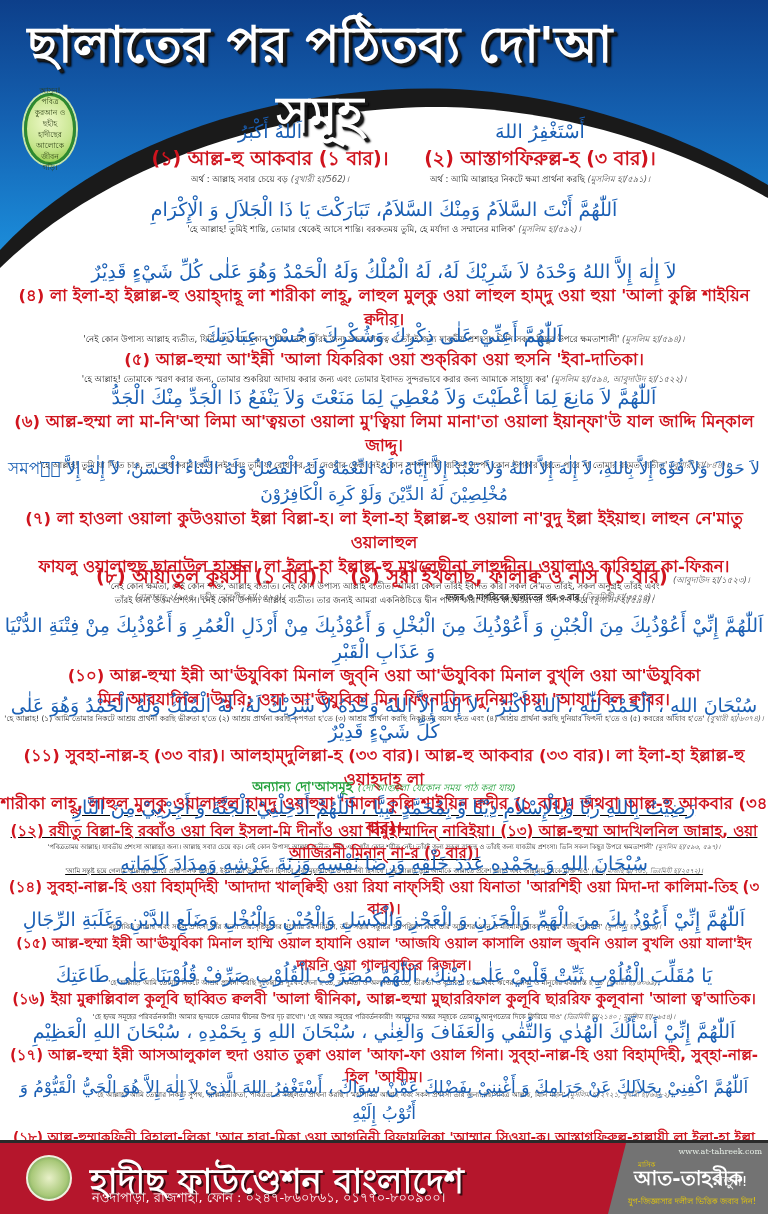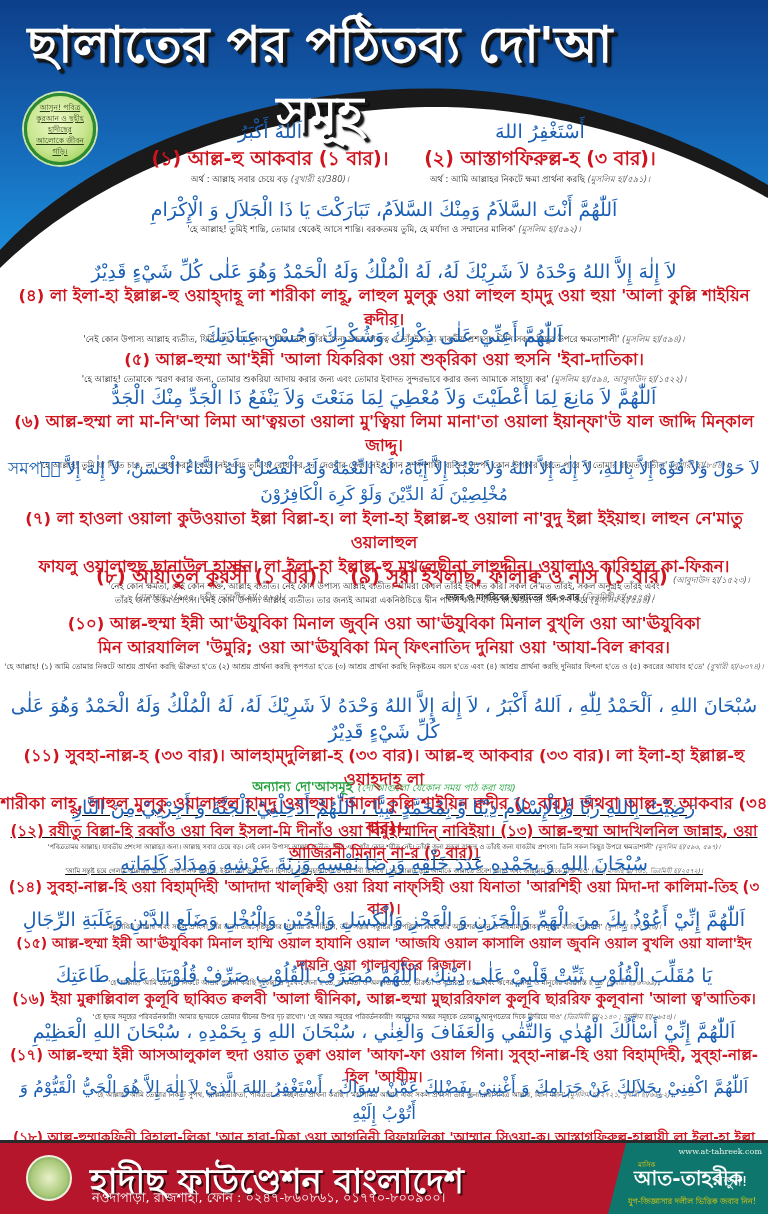--- a/index.html
+++ b/index.html
@@ -14,46 +14,46 @@
   .hdr-arc {
     position: absolute; left: 0; top: 0; width: 768px; height: 330px;
   }
   .title {
     position: absolute; left: 0; top: 10px; width: 640px; text-align: center;
     color: #fff; font-weight: bold; font-size: 50px; line-height: 70px;
     text-shadow: 3px 3px 0 #1a1a1a, 4px 4px 2px #000;
     font-family: "DejaVu Sans", sans-serif; letter-spacing: 0px;
   }
   .badge {
-    position: absolute; left: 24px; top: 93px; width: 72px; height: 72px; border-radius: 50%;
+    position: absolute; left: 24px; top: 93px; width: 52px; height: 72px; border-radius: 50%;
     background: radial-gradient(circle at 45% 40%, #eef8c8 0%, #c8e690 55%, #8cc63e 100%);
     border: 3px solid #2e8a2e; box-shadow: 0 0 0 2px #c9e7a8;
     display: flex; align-items: center; justify-content: center; text-align: center;
-    font-size: 7.5px; line-height: 11px; color: #2a3d12; padding: 6px; text-decoration: underline;
+    font-size: 7.5px; line-height: 11px; color: #2a3d12; padding: 6px;
   }
 
   .content { position: absolute; left: 0; top: 0; width: 768px; }
   .blk { position: absolute; left: 0; width: 768px; text-align: center; }
   .ar { color: #1a5fb4; font-family: "DejaVu Serif", serif; font-size: 19px; line-height: 26px; direction: rtl; }
   .ar.sm { font-size: 17px; }
   .bn { color: #d0141e; font-weight: bold; font-size: 16.5px; line-height: 24px; }
   .bn.lg { font-size: 19px; line-height: 28px; }
   .bn.md { font-size: 15px; line-height: 22px; }
   .mean { color: #222; font-size: 8.5px; line-height: 14px; }
   .mean i, .src { font-style: italic; color: #555; }
   .green { color: #22a03a; font-size: 13px; font-weight: bold; }
   .green i { font-weight: normal; font-size: 9.5px; }
 
   
   .footer {
     position: absolute; left: 0; top: 1140px; width: 768px; height: 74px; background: #b5162c;
     border-top: 3px solid #2a2a2a;
   }
   .foot-green {
-    position: absolute; right: 0; top: 0; width: 160px; height: 71px; background: #0f766e;
+    position: absolute; right: 0; top: 0; width: 160px; height: 71px; background: #737373;
     clip-path: polygon(18px 0, 100% 0, 100% 100%, 0 100%);
   }
   .logo {
     position: absolute; left: 26px; top: 12px; width: 46px; height: 46px; border-radius: 50%;
     background: radial-gradient(circle, #e8f0c8 0%, #a8c878 60%, #3a7a3a 100%);
     border: 2px solid #f0f0e0;
   }
   .org {
     position: absolute; left: 90px; top: 15px; color: #fff; font-weight: bold; font-size: 34px; line-height: 46px;
     text-shadow: 2px 2px 0 #3a0a10;
@@ -74,21 +74,21 @@
   <path d="M0,330 L0,268 C130,140 340,100 470,108 C600,116 700,160 768,198 L768,330 Z" fill="#ffffff"></path>
 </svg>
 <div class="title">ছালাতের পর পঠিতব্য দো'আ সমূহ</div>
 <div class="badge">আসুন! পবিত্র কুরআন ও ছহীহ হাদীছের আলোকে জীবন গড়ি।</div>
 
 <div class="content">
 
   <div class="blk" style="left:140px;width:260px;top:118px;">
     <div class="ar">اَللهُ أَكْبَرُ</div>
     <div class="bn lg">(১) আল্ল-হু আকবার (১ বার)।</div>
-    <div class="mean"><span>অর্থ : আল্লাহ সবার চেয়ে বড়</span> <span class="src">(বুখারী হা/380)।</span></div>
+    <div class="mean"><span>অর্থ : আল্লাহ সবার চেয়ে বড়</span> <span class="src">(বুখারী হা/562)।</span></div>
   </div>
   <div class="blk" style="left:400px;width:280px;top:118px;">
     <div class="ar">أَسْتَغْفِرُ اللهَ</div>
     <div class="bn lg">(২) আস্তাগফিরুল্ল-হ (৩ বার)।</div>
     <div class="mean"><span>অর্থ : আমি আল্লাহর নিকটে ক্ষমা প্রার্থনা করছি</span> <span class="src">(মুসলিম হা/৫৯১)।</span></div>
   </div>
 
   <div class="blk" style="top:196px;">
     <div class="ar">اَللّٰهُمَّ أَنْتَ السَّلاَمُ وَمِنْكَ السَّلاَمُ، تَبَارَكْتَ يَا ذَا الْجَلاَلِ وَ الْإِكْرَامِ</div>
     <div class="mean"><span>'হে আল্লাহ! তুমিই শান্তি, তোমার থেকেই আসে শান্তি। বরকতময় তুমি, হে মর্যাদা ও সম্মানের মালিক'</span> <span class="src">(মুসলিম হা/৫৯২)।</span></div>
@@ -123,20 +123,21 @@
   <div class="blk" style="left:70px;width:280px;top:562px;">
     <div class="bn lg">(৮) আয়াতুল কুরসী (১ বার)।</div>
     <div class="mean src">(বাক্বারাহ ২/২৫৫, ছহীহ তারগীব হা/১৫৯৫)।</div>
   </div>
   <div class="blk" style="left:350px;width:400px;top:562px;">
     <div><span class="bn lg">(৯) সূরা ইখলাছ, ফালাক্ব ও নাস (১ বার)</span> <span class="mean src">(আবুদাউদ হা/১৫২৩)।</span></div>
     <div class="mean"><b>ফজর ও মাগরিবের ছালাতের পর ৩ বার</b> <span class="src">(তিরমিযী হা/৩৫৭৫)।</span></div>
   </div>
 
   <div class="blk" style="top:612px;">
+    <div class="ar">اَللّٰهُمَّ إِنِّيْ أَعُوْذُبِكَ مِنَ الْجُبْنِ وَ أَعُوْذُبِكَ مِنَ الْبُخْلِ وَ أَعُوْذُبِكَ مِنْ أَرْذَلِ الْعُمُرِ وَ أَعُوْذُبِكَ مِنْ فِتْنَةِ الدُّنْيَا وَ عَذَابِ الْقَبْرِ</div>
     <div class="bn">(১০) আল্ল-হুম্মা ইন্নী আ'ঊযুবিকা মিনাল জুব্‌নি ওয়া আ'ঊযুবিকা মিনাল বুখ্‌লি ওয়া আ'ঊযুবিকা</div>
     <div class="bn">মিন আরযালিল 'উমুরি; ওয়া আ'ঊযুবিকা মিন্ ফিৎনাতিদ দুনিয়া ওয়া 'আযা-বিল ক্বাবর।</div>
     <div class="mean" style="font-size:7.5px;"><span>'হে আল্লাহ! (১) আমি তোমার নিকটে আশ্রয় প্রার্থনা করছি ভীরুতা হ'তে (২) আশ্রয় প্রার্থনা করছি কৃপণতা হ'তে (৩) আশ্রয় প্রার্থনা করছি নিকৃষ্টতম বয়স হ'তে এবং (৪) আশ্রয় প্রার্থনা করছি দুনিয়ার ফিৎনা হ'তে ও (৫) কবরের আযাব হ'তে'</span> <span class="src">(বুখারী হা/৬৩৭৪)।</span></div>
   </div>
 
   <div class="blk" style="top:692px;">
     <div class="ar">سُبْحَانَ اللهِ ، اَلْحَمْدُ لِلّٰهِ ، اَللهُ أَكْبَرُ ، لاَ إِلٰهَ إِلاَّ اللهُ وَحْدَهُ لاَ شَرِيْكَ لَهُ، لَهُ الْمُلْكُ وَلَهُ الْحَمْدُ وَهُوَ عَلٰى كُلِّ شَيْءٍ قَدِيْرٌ</div>
     <div class="bn">(১১) সুবহা-নাল্ল-হ (৩৩ বার)। আলহাম্‌দুলিল্লা-হ (৩৩ বার)। আল্ল-হু আকবার (৩৩ বার)। লা ইলা-হা ইল্লাল্ল-হু ওয়াহ্‌দাহূ লা</div>
     <div class="bn">শারীকা লাহূ, লাহুল মুল্‌কু ওয়ালাহুল হাম্‌দু ওয়াহুয়া 'আলা কুল্লি শাইয়িন ক্বদীর (১ বার)। অথবা আল্ল-হু আকবার (৩৪ বার)।</div>
     <div class="mean" style="font-size:6.5px;"><span>'পবিত্রতাময় আল্লাহ। যাবতীয় প্রশংসা আল্লাহর জন্য। আল্লাহ সবার চেয়ে বড়। নেই কোন উপাস্য আল্লাহ ব্যতীত; যিনি এক, যাঁর কোন শরীক নেই। তাঁরই জন্য সকল রাজত্ব ও তাঁরই জন্য যাবতীয় প্রশংসা। তিনি সকল কিছুর উপরে ক্ষমতাশালী'</span> <span class="src">(মুসলিম হা/৫৯৬, ৫৯৭)।</span></div>

